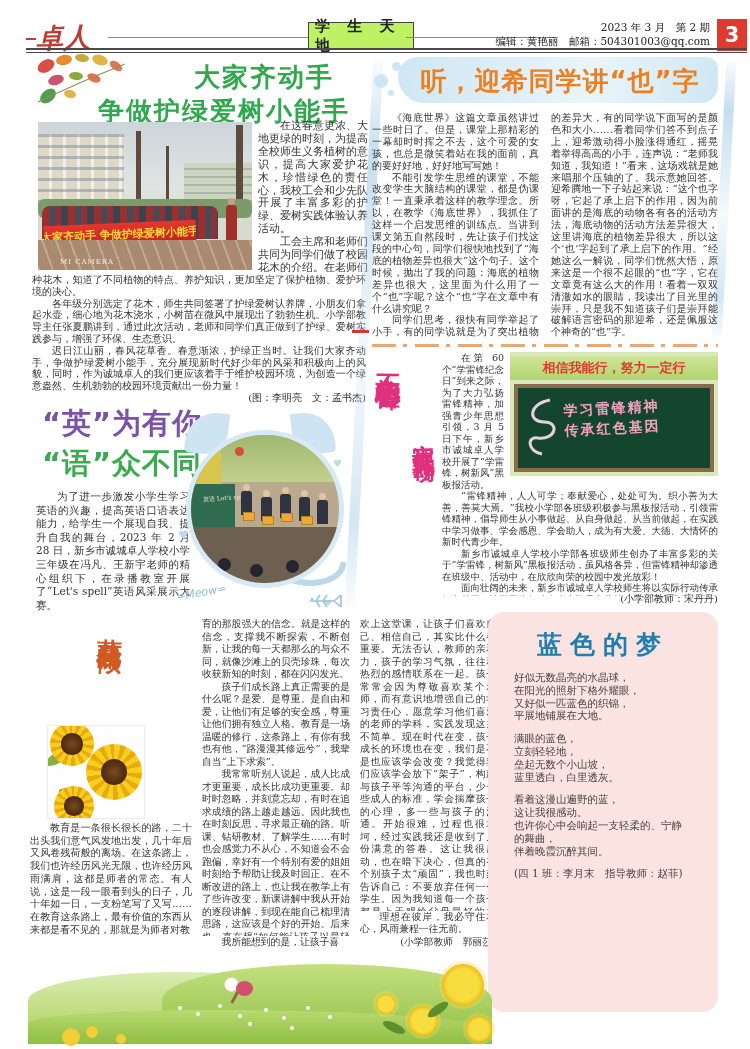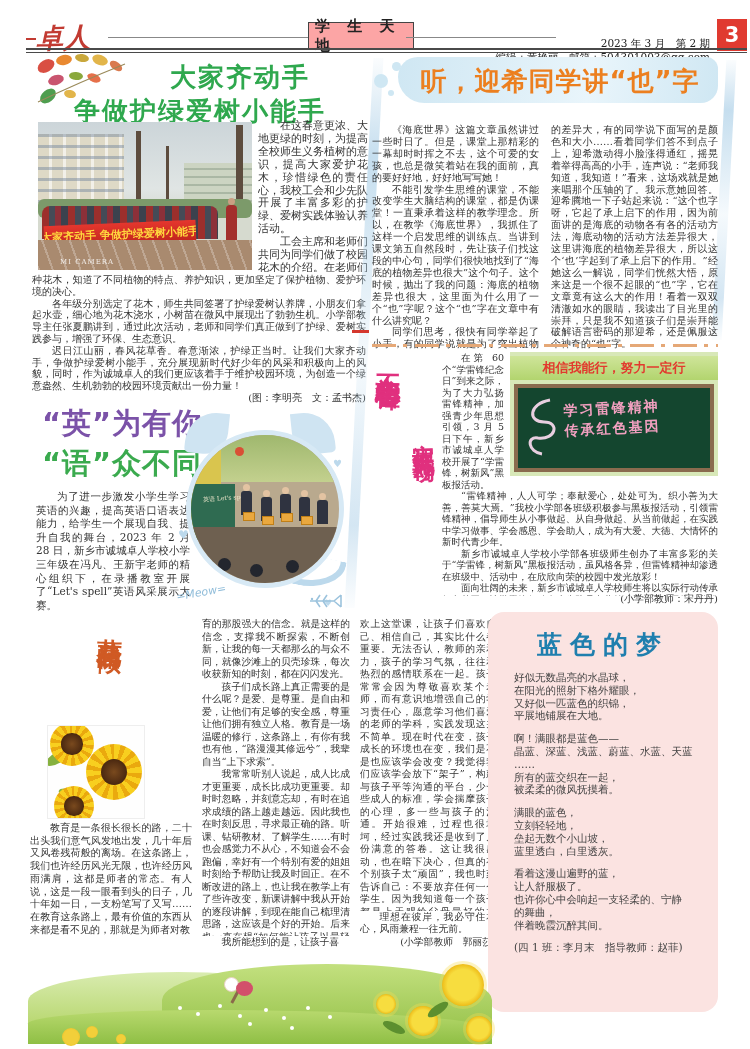--- a/index.html
+++ b/index.html
@@ -4,37 +4,37 @@
 <style>
   html,body{margin:0;padding:0;background:#fff;}
   .page{position:relative;width:750px;height:1049px;background:#ffffff;overflow:hidden;
         font-family:"DejaVu Serif",serif;color:#333;}
   
   .hdr-line{position:absolute;height:1px;background:#888;}
   .logo{position:absolute;left:36px;top:20px;font-size:27px;font-weight:bold;color:#c23b32;
         font-style:italic;transform:rotate(-2deg);font-family:"DejaVu Sans",sans-serif;}
   .logo-dash{position:absolute;left:26px;top:38px;width:10px;height:2px;background:#c23b32;}
   .sec-box{position:absolute;left:308px;top:22px;width:98px;height:26px;border:1px solid #444;
-           background:#fca5a5;display:flex;align-items:center;justify-content:center;
+           background:#bef264;display:flex;align-items:center;justify-content:center;
            font-size:15px;font-weight:bold;letter-spacing:6px;color:#222;
            font-family:"DejaVu Sans",sans-serif;padding-left:6px;}
-  .issue{position:absolute;right:40px;top:36px;text-align:right;font-size:10.5px;line-height:14px;color:#222;}
+  .issue{position:absolute;right:40px;top:20px;text-align:right;font-size:10.5px;line-height:14px;color:#222;}
   .pageno{position:absolute;right:3px;top:19px;width:30px;height:32px;background:#e03a30;color:#fff;
           font-size:21px;font-weight:bold;display:flex;align-items:center;justify-content:center;
           font-family:"DejaVu Sans",sans-serif;}
   .rule1{position:absolute;left:26px;right:3px;top:48px;height:2px;background:#4a4a4a;}
   .rule2{position:absolute;left:26px;right:3px;top:52px;height:1px;background:#4a4a4a;}
   
   p{margin:0;text-indent:2em;text-align:justify;}
   .noind{text-indent:0;}
   .byline{text-align:right;text-indent:0;}
   
   .art1{position:absolute;left:30px;top:56px;width:340px;height:348px;}
   .t-green{position:absolute;width:100%;text-align:center;font-size:26px;font-weight:bold;color:#2fa84e;
-           font-family:"DejaVu Sans",sans-serif;letter-spacing:2px;}
+           font-family:"DejaVu Sans",sans-serif;letter-spacing:2px;margin-left:24px;}
   .sprig{position:absolute;left:0;top:-4px;}
   .photo1{position:absolute;left:8px;top:66px;width:214px;height:148px;overflow:hidden;
           background:linear-gradient(#ccd5d9,#e0e5e4 45%,#d6dacf 62%);}
   .p1-bldL{position:absolute;left:0;top:8%;width:40%;height:52%;background:#ded9c6;
            background-image:repeating-linear-gradient(0deg,transparent 0 8px,rgba(110,130,155,.45) 8px 11px),
                             repeating-linear-gradient(90deg,transparent 0 11px,rgba(255,255,255,.6) 11px 14px);}
   .p1-bldR{position:absolute;right:0;top:28%;width:32%;height:30%;background:#ccd4c2;
            background-image:repeating-linear-gradient(0deg,transparent 0 6px,rgba(120,140,120,.4) 6px 8px);}
   .p1-trunk{position:absolute;background:#5d4c3e;}
   .p1-bush{position:absolute;left:0;right:0;top:52%;height:13%;background:#7c9a6a;border-radius:6px;}
@@ -57,21 +57,21 @@
         transform:skewX(-3deg);}
   .redtick{position:absolute;left:352px;top:330px;width:17px;height:3px;background:#d4372e;}
   
   .artye{position:absolute;left:372px;top:54px;width:346px;}
   .ye-banner{position:relative;height:52px;}
   .ye-blob{position:absolute;left:26px;right:0;top:3px;height:46px;background:linear-gradient(100deg,#cfe7f3,#e9f5fb 60%,#cfe7f3);
            border-radius:30px 18px 26px 40px;}
   .ye-bub{position:absolute;border-radius:50%;background:#cfe7f3;}
   .ye-title{position:absolute;left:30px;right:0;top:10px;text-align:center;font-size:26px;font-weight:bold;
             color:#ec7f1f;font-family:"DejaVu Sans",sans-serif;letter-spacing:1px;}
-  .ye-body{margin-top:18px;height:230px;column-count:2;column-gap:12px;font-size:10px;line-height:11.9px;overflow:hidden;}
+  .ye-body{margin-top:6px;height:230px;column-count:2;column-gap:12px;font-size:10px;line-height:11.9px;overflow:hidden;}
   .dash-div{position:absolute;left:372px;top:344px;width:346px;height:3px;
             background:repeating-linear-gradient(90deg,#e5a877 0 24px,transparent 24px 31px,#e5a877 31px 35px,transparent 35px 43px);}
   
   .lf{position:absolute;left:372px;top:352px;width:346px;height:258px;}
   .lf-t1{position:absolute;left:0;top:2px;writing-mode:vertical-rl;font-size:25px;font-weight:bold;color:#e0307e;
          font-family:"DejaVu Sans",sans-serif;letter-spacing:2px;transform:rotate(1deg);}
   .lf-t2{position:absolute;left:36px;top:74px;writing-mode:vertical-rl;font-size:22px;font-weight:bold;color:#e0307e;
          font-family:"DejaVu Sans",sans-serif;letter-spacing:3px;transform:rotate(-1deg);}
   .lf-body{position:absolute;left:70px;top:0;width:276px;height:244px;font-size:9.5px;line-height:11.5px;overflow:hidden;}
   .lf-photo{float:right;width:208px;height:124px;margin:0 0 5px 6px;background:#d8e8b8;position:relative;overflow:hidden;}
@@ -323,31 +323,26 @@
     </div>
   </div>
 
   <div class="poem">
     <div class="poem-title">蓝色的梦</div>
     <div class="poem-body">
       <p>好似无数晶亮的水晶球，
 在阳光的照射下格外耀眼，
 又好似一匹蓝色的织锦，
 平展地铺展在大地。</p>
-      <p>啊！满眼都是蓝色——
-晶蓝、深蓝、浅蓝、蔚蓝、水蓝、天蓝
-……
-所有的蓝交织在一起，
-被柔柔的微风抚摸着。</p>
       <p>满眼的蓝色，
 立刻轻轻地，
 垒起无数个小山坡，
 蓝里透白，白里透灰。</p>
       <p>看着这漫山遍野的蓝，
-让人舒服极了。
+这让我很感动。
 也许你心中会响起一支轻柔的、宁静
 的舞曲，
 伴着晚霞沉醉其间。</p>
       <p class="byline" style="margin-bottom:0;">(四 1 班：李月末　指导教师：赵菲)</p>
     </div>
   </div>
 
   <div class="meadow">
     <div class="hill" style="left:0;bottom:14px;width:300px;height:58px;background:linear-gradient(#d9ecb0,#b5d56a);"></div>
     <div class="hill" style="right:0;bottom:8px;width:330px;height:72px;background:linear-gradient(#c3e07f,#96c24a);"></div>

